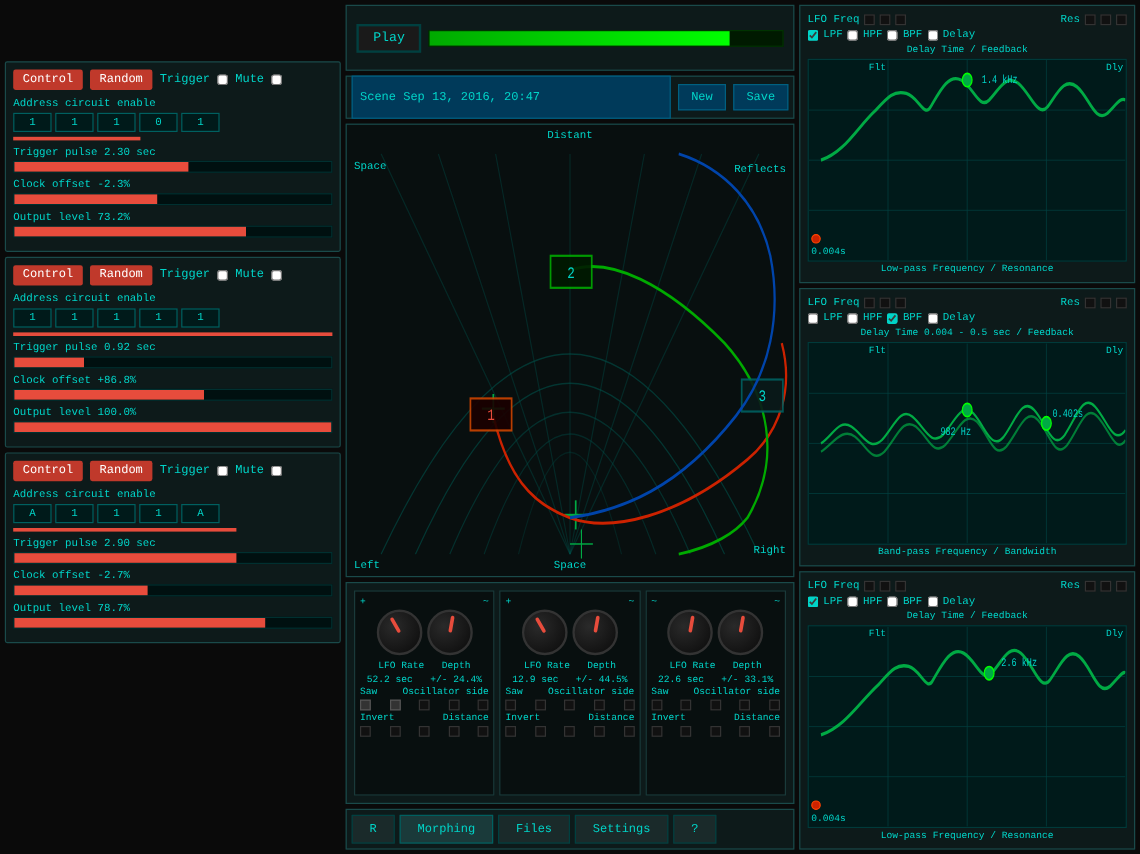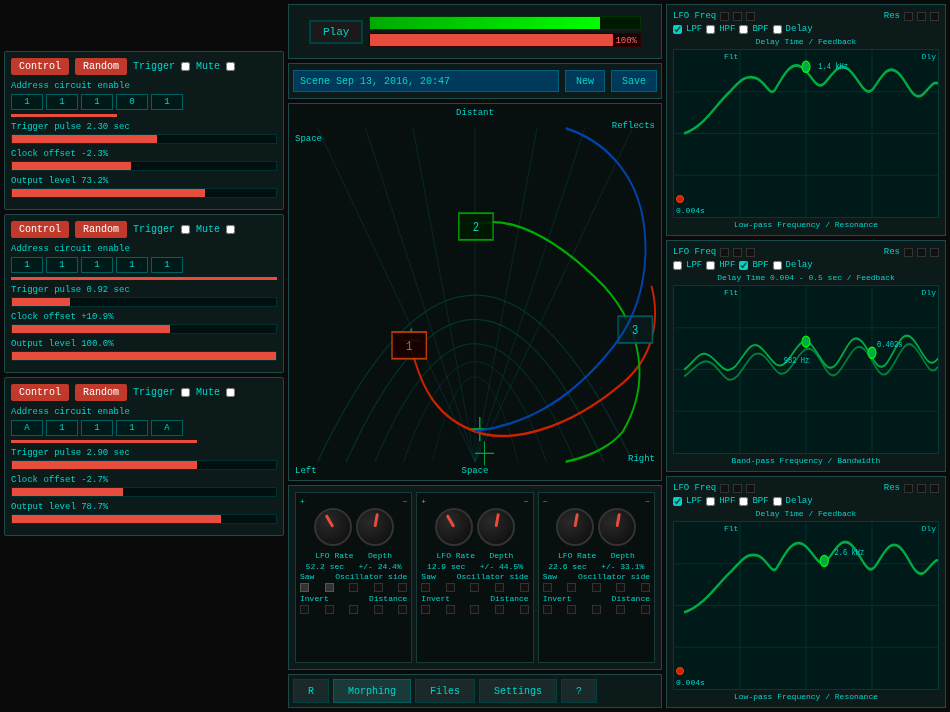--- a/index.html
+++ b/index.html
@@ -107,21 +107,21 @@
       flex-direction: column;
       gap: 4px;
     }
     .top-bar {
       display: flex;
       align-items: center;
       gap: 6px;
       height: 55px;
       border: 1px solid #1a4a4a;
       background: #0d1a1a;
-      padding: 20px;
+      padding: 8px;
     }
     .play-btn {
       background: #1a1a1a;
       border: 2px solid #004040;
       color: #00d4c8;
       padding: 4px 12px;
       font-size: 11px;
       cursor: pointer;
       font-family: 'Courier New', monospace;
     }
@@ -168,21 +168,21 @@
       height: 36px;
       border: 1px solid #1a4a4a;
       background: #0d1a1a;
       padding: 4px;
     }
     .scene-input {
       flex: 1;
       background: #003a5a;
       border: 1px solid #006080;
       color: #00d4c8;
-      height: 22px;
+      height: 36px;
       font-size: 10px;
       padding: 2px 6px;
       font-family: 'Courier New', monospace;
     }
     .btn-new {
       background: #003a5a;
       border: 1px solid #006080;
       color: #00d4c8;
       padding: 3px 10px;
       font-size: 10px;
@@ -427,21 +427,21 @@
         <input type="text" class="addr-input" value="1" style="">
         <input type="text" class="addr-input" value="1" style="">
         <input type="text" class="addr-input" value="1" style="">
         <input type="text" class="addr-input" value="1" style="">
       </div>
       <div style="height:3px;background:#e74c3c;width:100%;margin-bottom:5px;"></div>
       <div class="param-label">Trigger pulse 0.92 sec</div>
       <div class="bar-container">
         <div class="bar-fill" style="width:22%"></div>
       </div>
-      <div class="param-label">Clock offset +10.9%</div>
+      <div class="param-label">Clock offset +86.8%</div>
       <div class="bar-container">
         <div class="bar-fill" style="width:60%"></div>
       </div>
       <div class="param-label">Output level 100.0%</div>
       <div class="bar-container">
         <div class="bar-fill" style="width:100%"></div>
       </div>
     </div>
 
     <div class="control-panel">
@@ -479,37 +479,33 @@
   </div>
 
   <div class="center-col">
 
     <div class="top-bar">
       <button class="play-btn">Play</button>
       <div class="progress-area">
         <div class="progress-green">
           <div class="progress-green-fill"></div>
         </div>
-        <div class="progress-red">
-          <div class="progress-red-fill"></div>
-          <span class="progress-pct">100%</span>
-        </div>
       </div>
     </div>
 
     <div class="scene-bar">
       <input type="text" class="scene-input" value="Scene Sep 13, 2016, 20:47" style="">
       <button class="btn-new">New</button>
       <button class="btn-save">Save</button>
     </div>
 
     <div class="spatial-display">
       <span class="spatial-label" style="top:4px;left:50%;transform:translateX(-50%)">Distant</span>
       <span class="spatial-label" style="top:30px;left:6px">Space</span>
-      <span class="spatial-label" style="top:17px;right:6px">Reflects</span>
+      <span class="spatial-label" style="top:32px;right:6px">Reflects</span>
       <span class="spatial-label" style="bottom:4px;left:6px">Left</span>
       <span class="spatial-label" style="bottom:4px;left:50%;transform:translateX(-50%)">Space</span>
       <span class="spatial-label" style="bottom:16px;right:6px">Right</span>
       <svg class="spatial-canvas" viewBox="0 0 390 310" preserveAspectRatio="none">
 
         <path d="M 30 295 Q 195 20 360 295" fill="none" stroke="#00504a" stroke-width="1" opacity="0.6"></path>
         <path d="M 60 295 Q 195 60 330 295" fill="none" stroke="#00504a" stroke-width="1" opacity="0.6"></path>
         <path d="M 90 295 Q 195 100 300 295" fill="none" stroke="#00504a" stroke-width="1" opacity="0.5"></path>
         <path d="M 120 295 Q 195 130 270 295" fill="none" stroke="#00504a" stroke-width="1" opacity="0.4"></path>
         <path d="M 150 295 Q 195 155 240 295" fill="none" stroke="#00504a" stroke-width="1" opacity="0.3"></path>

